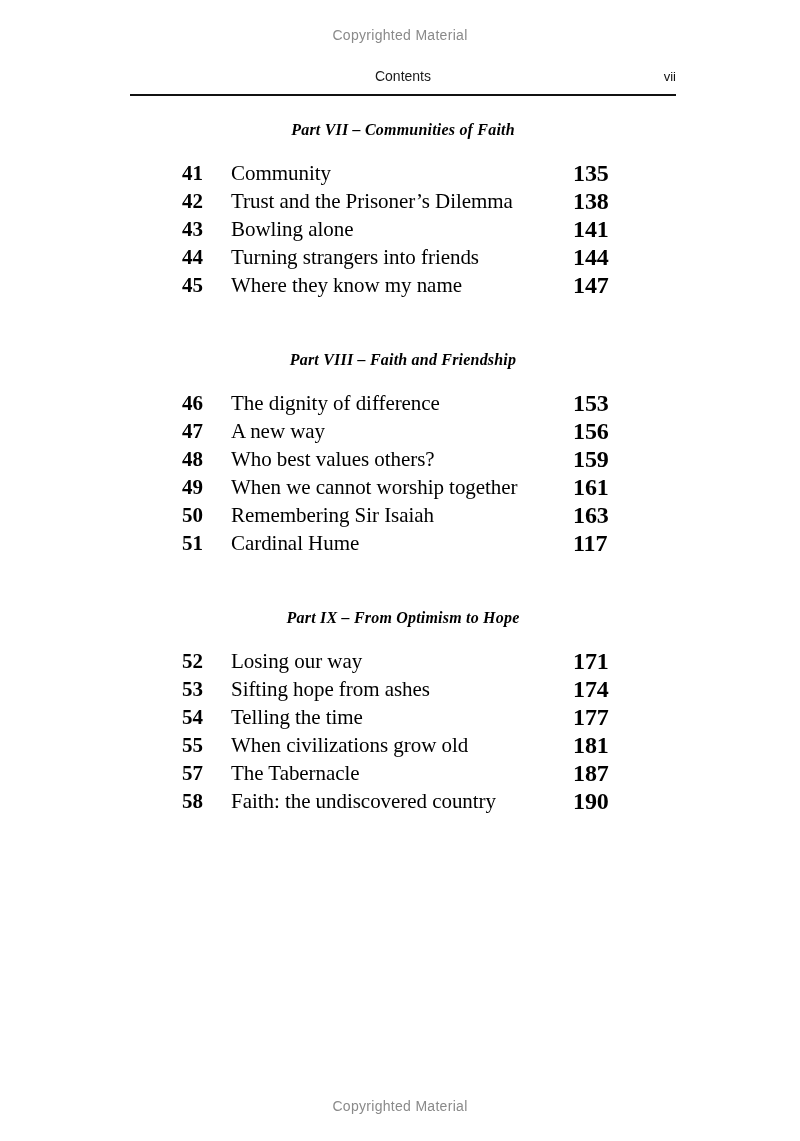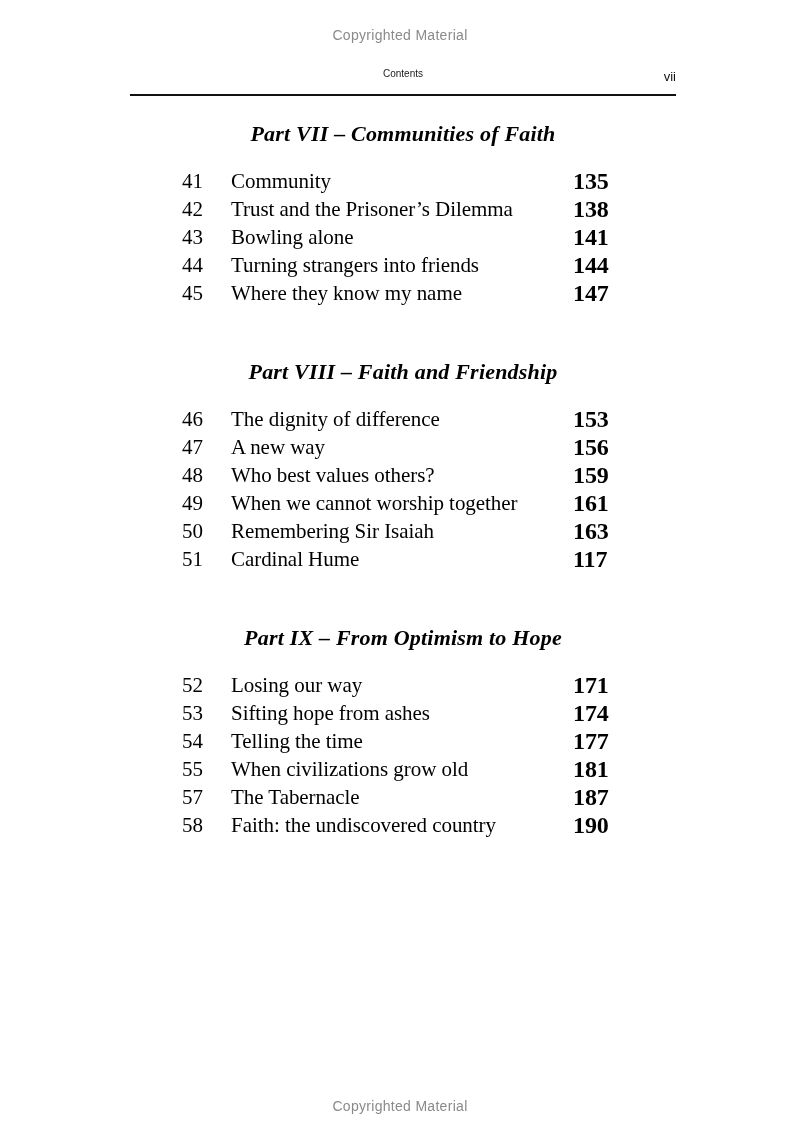--- a/index.html
+++ b/index.html
@@ -39,21 +39,21 @@
     width: 546px;
     height: 20px;
   }
   .running-head-title {
     position: absolute;
     left: 0;
     top: 0;
     width: 546px;
     text-align: center;
     font-family: "Liberation Sans", "DejaVu Sans", sans-serif;
-    font-size: 10px;
+    font-size: 14px;
     color: #1a1a1a;
   }
   .running-head-folio {
     position: absolute;
     right: 0;
     top: 1px;
     font-family: "Liberation Sans", "DejaVu Sans", sans-serif;
     font-size: 13px;
     font-weight: normal;
     color: #111111;
@@ -75,42 +75,42 @@
     width: 546px;
   }
 
   .part-block { width: 100%; }
 
   .part-heading {
     text-align: center;
     font-family: "Liberation Serif", "DejaVu Serif", serif;
     font-style: italic;
     font-weight: bold;
-    font-size: 22px;
+    font-size: 16px;
     letter-spacing: 0.2px;
     color: #000000;
     margin: 0;
     padding: 0;
   }
 
   .entries { width: 100%; }
 
   .entry {
     position: relative;
     height: 28px;
     line-height: 28px;
     white-space: nowrap;
   }
   .entry-num {
     position: absolute;
     left: 52px;
     width: 30px;
     text-align: left;
     font-size: 21px;
-    font-weight: normal;
+    font-weight: bold;
     letter-spacing: -0.1px;
   }
   .entry-title {
     position: absolute;
     left: 101px;
     font-size: 21px;
     font-weight: normal;
     letter-spacing: -0.05px;
   }
   .entry-page {

